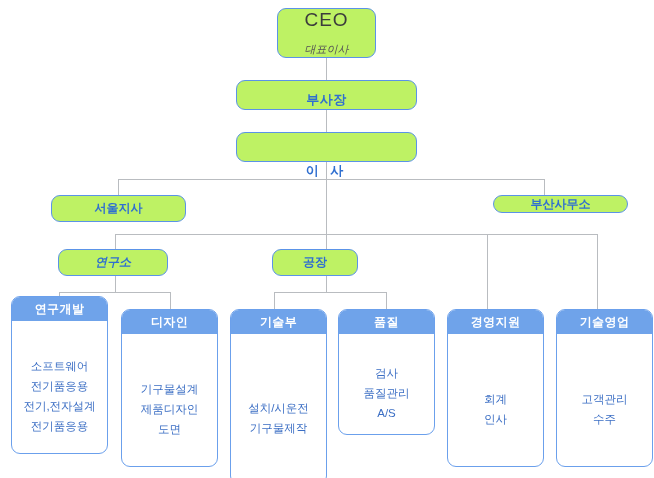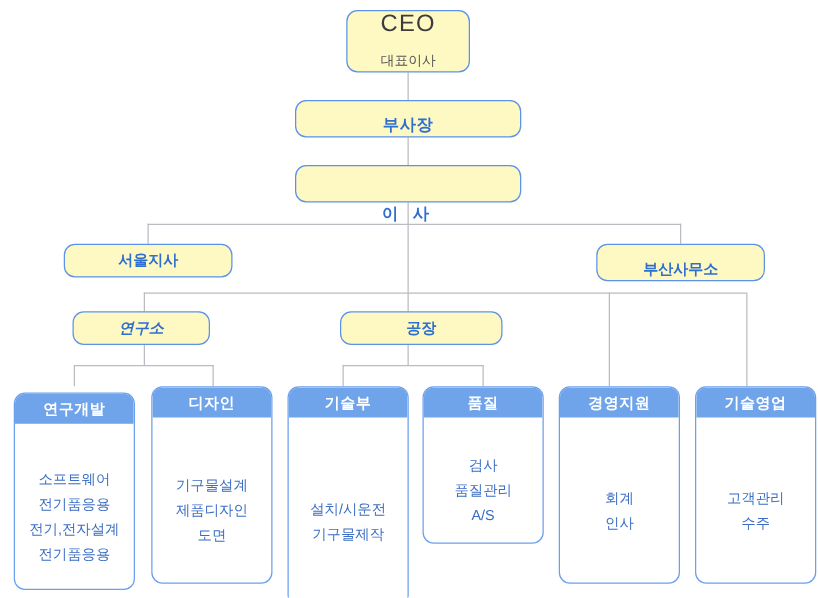--- a/index.html
+++ b/index.html
@@ -27,40 +27,41 @@
   }
   .line.v { width: 1px; }
   .line.h { height: 1px; }
 
   
   .node {
     position: absolute;
     box-sizing: border-box;
     border: 1.6px solid #5b93e8;
     border-radius: 9px;
-    background: #fef9c3;
+    background: #bef264;
     display: flex;
     flex-direction: column;
     align-items: center;
     justify-content: center;
     text-align: center;
   }
 
   
   .node-ceo .title {
     font-size: 19px;
     color: #3c3c3c;
     letter-spacing: 1px;
     line-height: 22px;
   }
   .node-ceo .subtitle {
     font-size: 11px;
     color: #555555;
     line-height: 15px;
     margin-top: 11px;
+    font-style: italic;
   }
 
   
   .node-plain .title {
     font-size: 13px;
     font-weight: bold;
     color: #2f6fd0;
     letter-spacing: 0.5px;
   }
   .node-plain.wide-space .title { letter-spacing: 4px; margin-top: 48px; }
@@ -149,33 +150,33 @@
   </div>
 
   <div class="node node-plain wide-space" style="left:236px; top:132px; width:181px; height:30px;">
     <div class="title">이 사</div>
   </div>
 
   <div class="node node-branch" style="left:51px; top:195px; width:135px; height:27px;">
     <div class="title">서울지사</div>
   </div>
 
-  <div class="node node-branch" style="left:477px; top:195px; width:135px; height:30px;justify-content:flex-end;">
+  <div class="node node-branch" style="left:493px; top:195px; width:135px; height:18px;">
     <div class="title">부산사무소</div>
   </div>
 
   <div class="node node-branch" style="left:58px; top:249px; width:110px; height:27px;font-style:italic;">
     <div class="title">연구소</div>
   </div>
 
-  <div class="node node-branch" style="left:272px; top:249px; width:130px; height:27px;">
+  <div class="node node-branch" style="left:272px; top:249px; width:86px; height:27px;">
     <div class="title">공장</div>
   </div>
 
-  <div class="dept" style="left:11px; top:314px; width:97px; height:158px;">
+  <div class="dept" style="left:11px; top:296px; width:97px; height:158px;">
     <div class="dept-head">연구개발</div>
     <div class="dept-body">
       <div class="dept-item">소프트웨어</div>
       <div class="dept-item">전기품응용</div>
       <div class="dept-item">전기,전자설계</div>
       <div class="dept-item">전기품응용</div>
     </div>
   </div>
 
   <div class="dept" style="left:121px; top:309px; width:97px; height:158px;">

